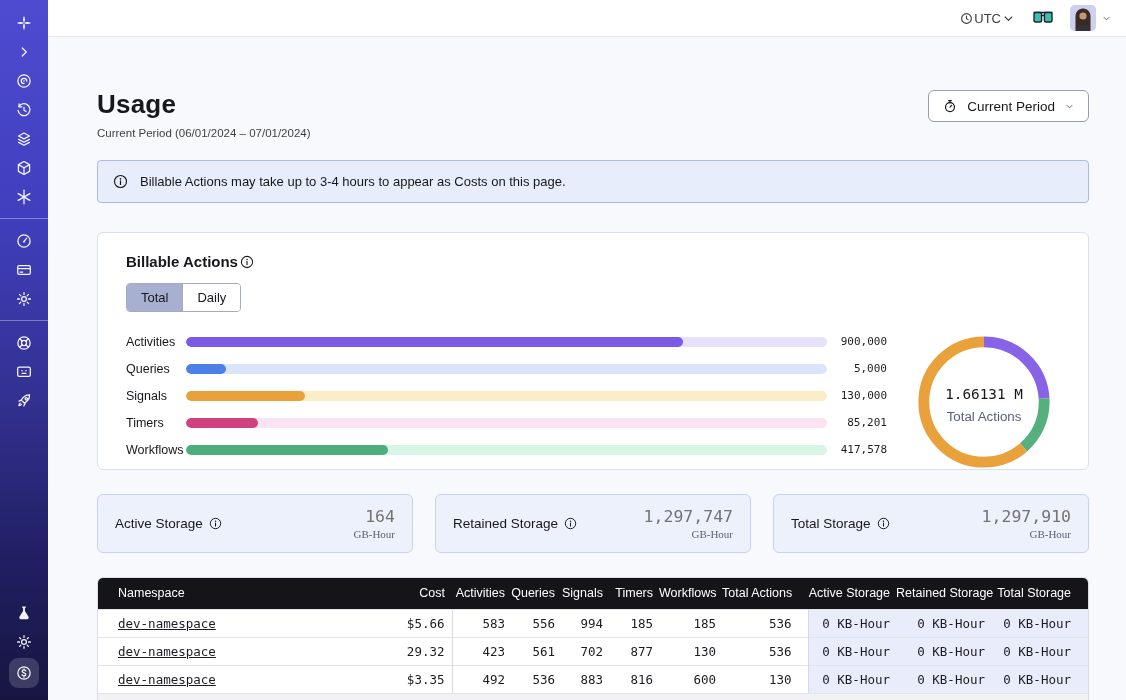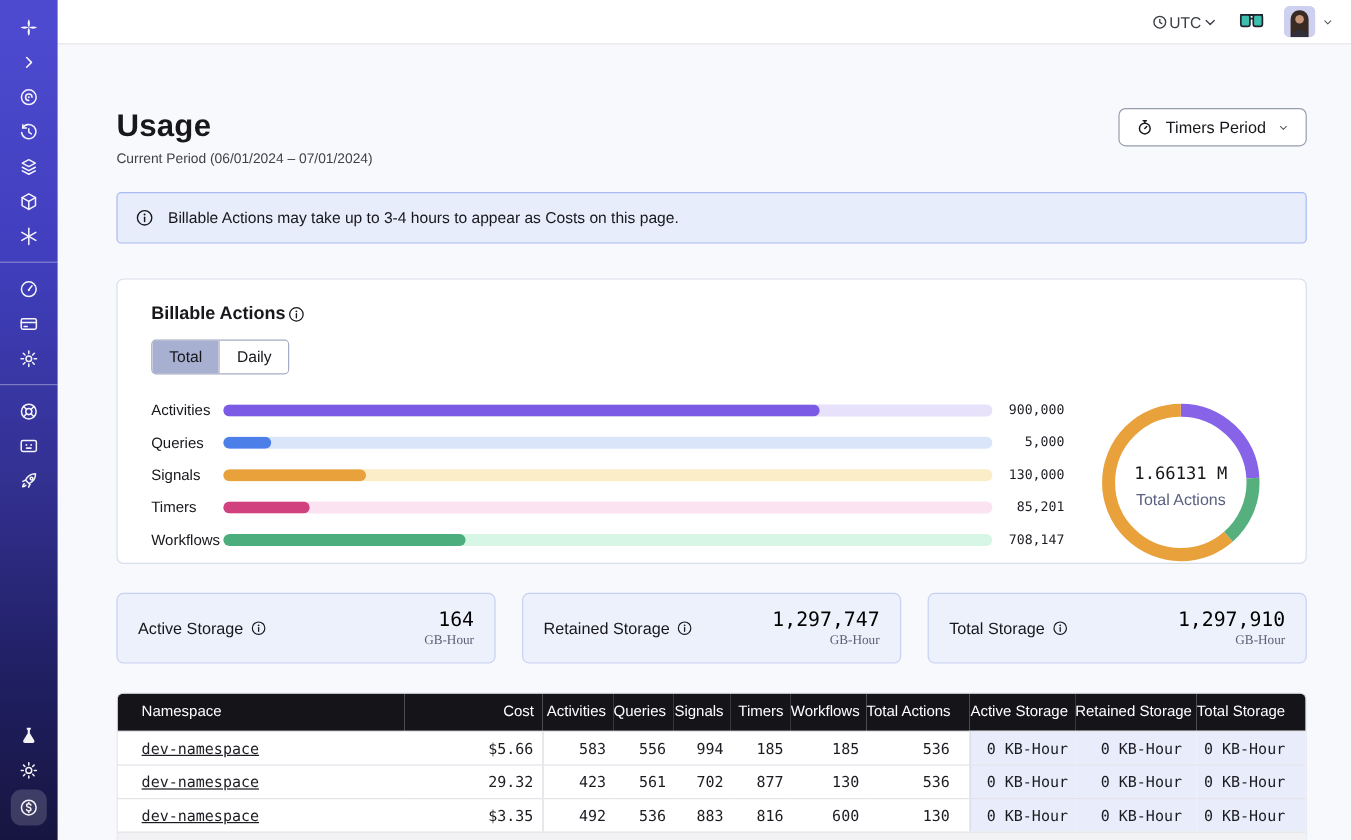--- a/index.html
+++ b/index.html
@@ -67,21 +67,21 @@
   .donut-wrap { width:173px; flex:none; display:flex; align-items:center; justify-content:flex-end; padding-right:2px; }
   .donut { width:148px; height:148px; }
   .donut-value { font-family:"DejaVu Sans Mono", monospace; font-size:14.5px; fill:#17171c; }
   .donut-label { font-size:13.5px; fill:#596080; }
 
   .storage-row { margin-top:24px; display:flex; gap:22px; }
   .scard { flex:1; height:59px; background:#edf1fc; border:1px solid #c7d1f2; border-radius:6px;
     display:flex; align-items:center; justify-content:space-between; padding:0 17px; }
   .scard-label { display:flex; align-items:center; gap:6px; font-size:13.5px; }
   .scard-right { text-align:right; }
-  .scard-value { font-family:"DejaVu Sans Mono", monospace; font-size:16.5px; color:#000000; }
+  .scard-value { font-family:"DejaVu Sans Mono", monospace; font-size:16.5px; color:#737373; }
   .scard-unit { font-size:11px; color:#5b5f73; margin-top:2px;font-family:Liberation Serif, serif; }
 
   .table-card { margin-top:24px; border-radius:6px 6px 0 0; overflow:hidden; border:1px solid #d9dde9; border-bottom:none; background:#fff; }
   table { border-collapse:collapse; table-layout:fixed; width:990px; }
   thead tr { background:#141419; height:31px; }
   th { color:#fff; font-weight:500; font-size:12.5px; text-align:right; padding-right:6px; white-space:nowrap; }
   td { font-family:"DejaVu Sans Mono", monospace; font-size:12.5px; color:#1c1c22; text-align:right;
     padding-right:6px; height:28px; white-space:nowrap; }
   tbody td { border-top:1px solid #e3e3e9; }
   th:first-child, td:first-child { text-align:left; padding-left:20px; padding-right:0; }
@@ -250,21 +250,21 @@
   <div class="page-head">
     <div>
       <h1 class="page-title">Usage</h1>
       <div class="page-sub">Current Period (06/01/2024 – 07/01/2024)</div>
     </div>
     <button class="period-btn">
       <svg class="sw" viewBox="0 0 20 20">
         <circle cx="10" cy="11.4" r="5.6"></circle>
           <path d="M8.3 3.2h3.4M10 3.2v2.6M10 11.4l2.1-2.1"></path>
       </svg>
-      <span>Timers Period</span>
+      <span>Current Period</span>
       <svg class="chev" viewBox="0 0 20 20">
           <path d="M5.5 8l4.5 4.5L14.5 8"></path>
         </svg>
     </button>
   </div>
 
   <div class="banner">
     <svg class="info-ic" viewBox="0 0 16 16">
       <circle cx="8" cy="8" r="6.4"></circle>
         <line x1="8" y1="7.4" x2="8" y2="11.2"></line>
@@ -314,21 +314,21 @@
             <div class="bar-track" style="background: rgb(251, 227, 242);">
               <div class="bar-fill" style="width: 11.2%; background: rgb(209, 65, 126);"></div>
             </div>
             <span class="bar-value">85,201</span>
           </div>
           <div class="bar-row">
             <span class="bar-label">Workflows</span>
             <div class="bar-track" style="background: rgb(215, 246, 229);">
               <div class="bar-fill" style="width: 31.5%; background: rgb(77, 174, 125);"></div>
             </div>
-            <span class="bar-value">708,147</span>
+            <span class="bar-value">417,578</span>
           </div>
         </div>
       <div class="donut-wrap">
         <svg class="donut" viewBox="0 0 150 150">
           <g id="donut-segs">
               <circle cx="75" cy="75" r="61" fill="none" stroke="#8763E8" stroke-width="11" stroke-dasharray="91.98583289710913 383.27430373795477" stroke-dashoffset="0" transform="rotate(-90 75 75)"></circle>
               <circle cx="75" cy="75" r="61" fill="none" stroke="#55B07E" stroke-width="11" stroke-dasharray="55.57477404200344 383.27430373795477" stroke-dashoffset="-91.98583289710913" transform="rotate(-90 75 75)"></circle>
               <circle cx="75" cy="75" r="61" fill="none" stroke="#E9A23B" stroke-width="11" stroke-dasharray="235.71369679884216 383.27430373795477" stroke-dashoffset="-147.5606069391126" transform="rotate(-90 75 75)"></circle>
             </g>
           <text class="donut-value" x="75" y="72" text-anchor="middle">1.66131 M</text>

